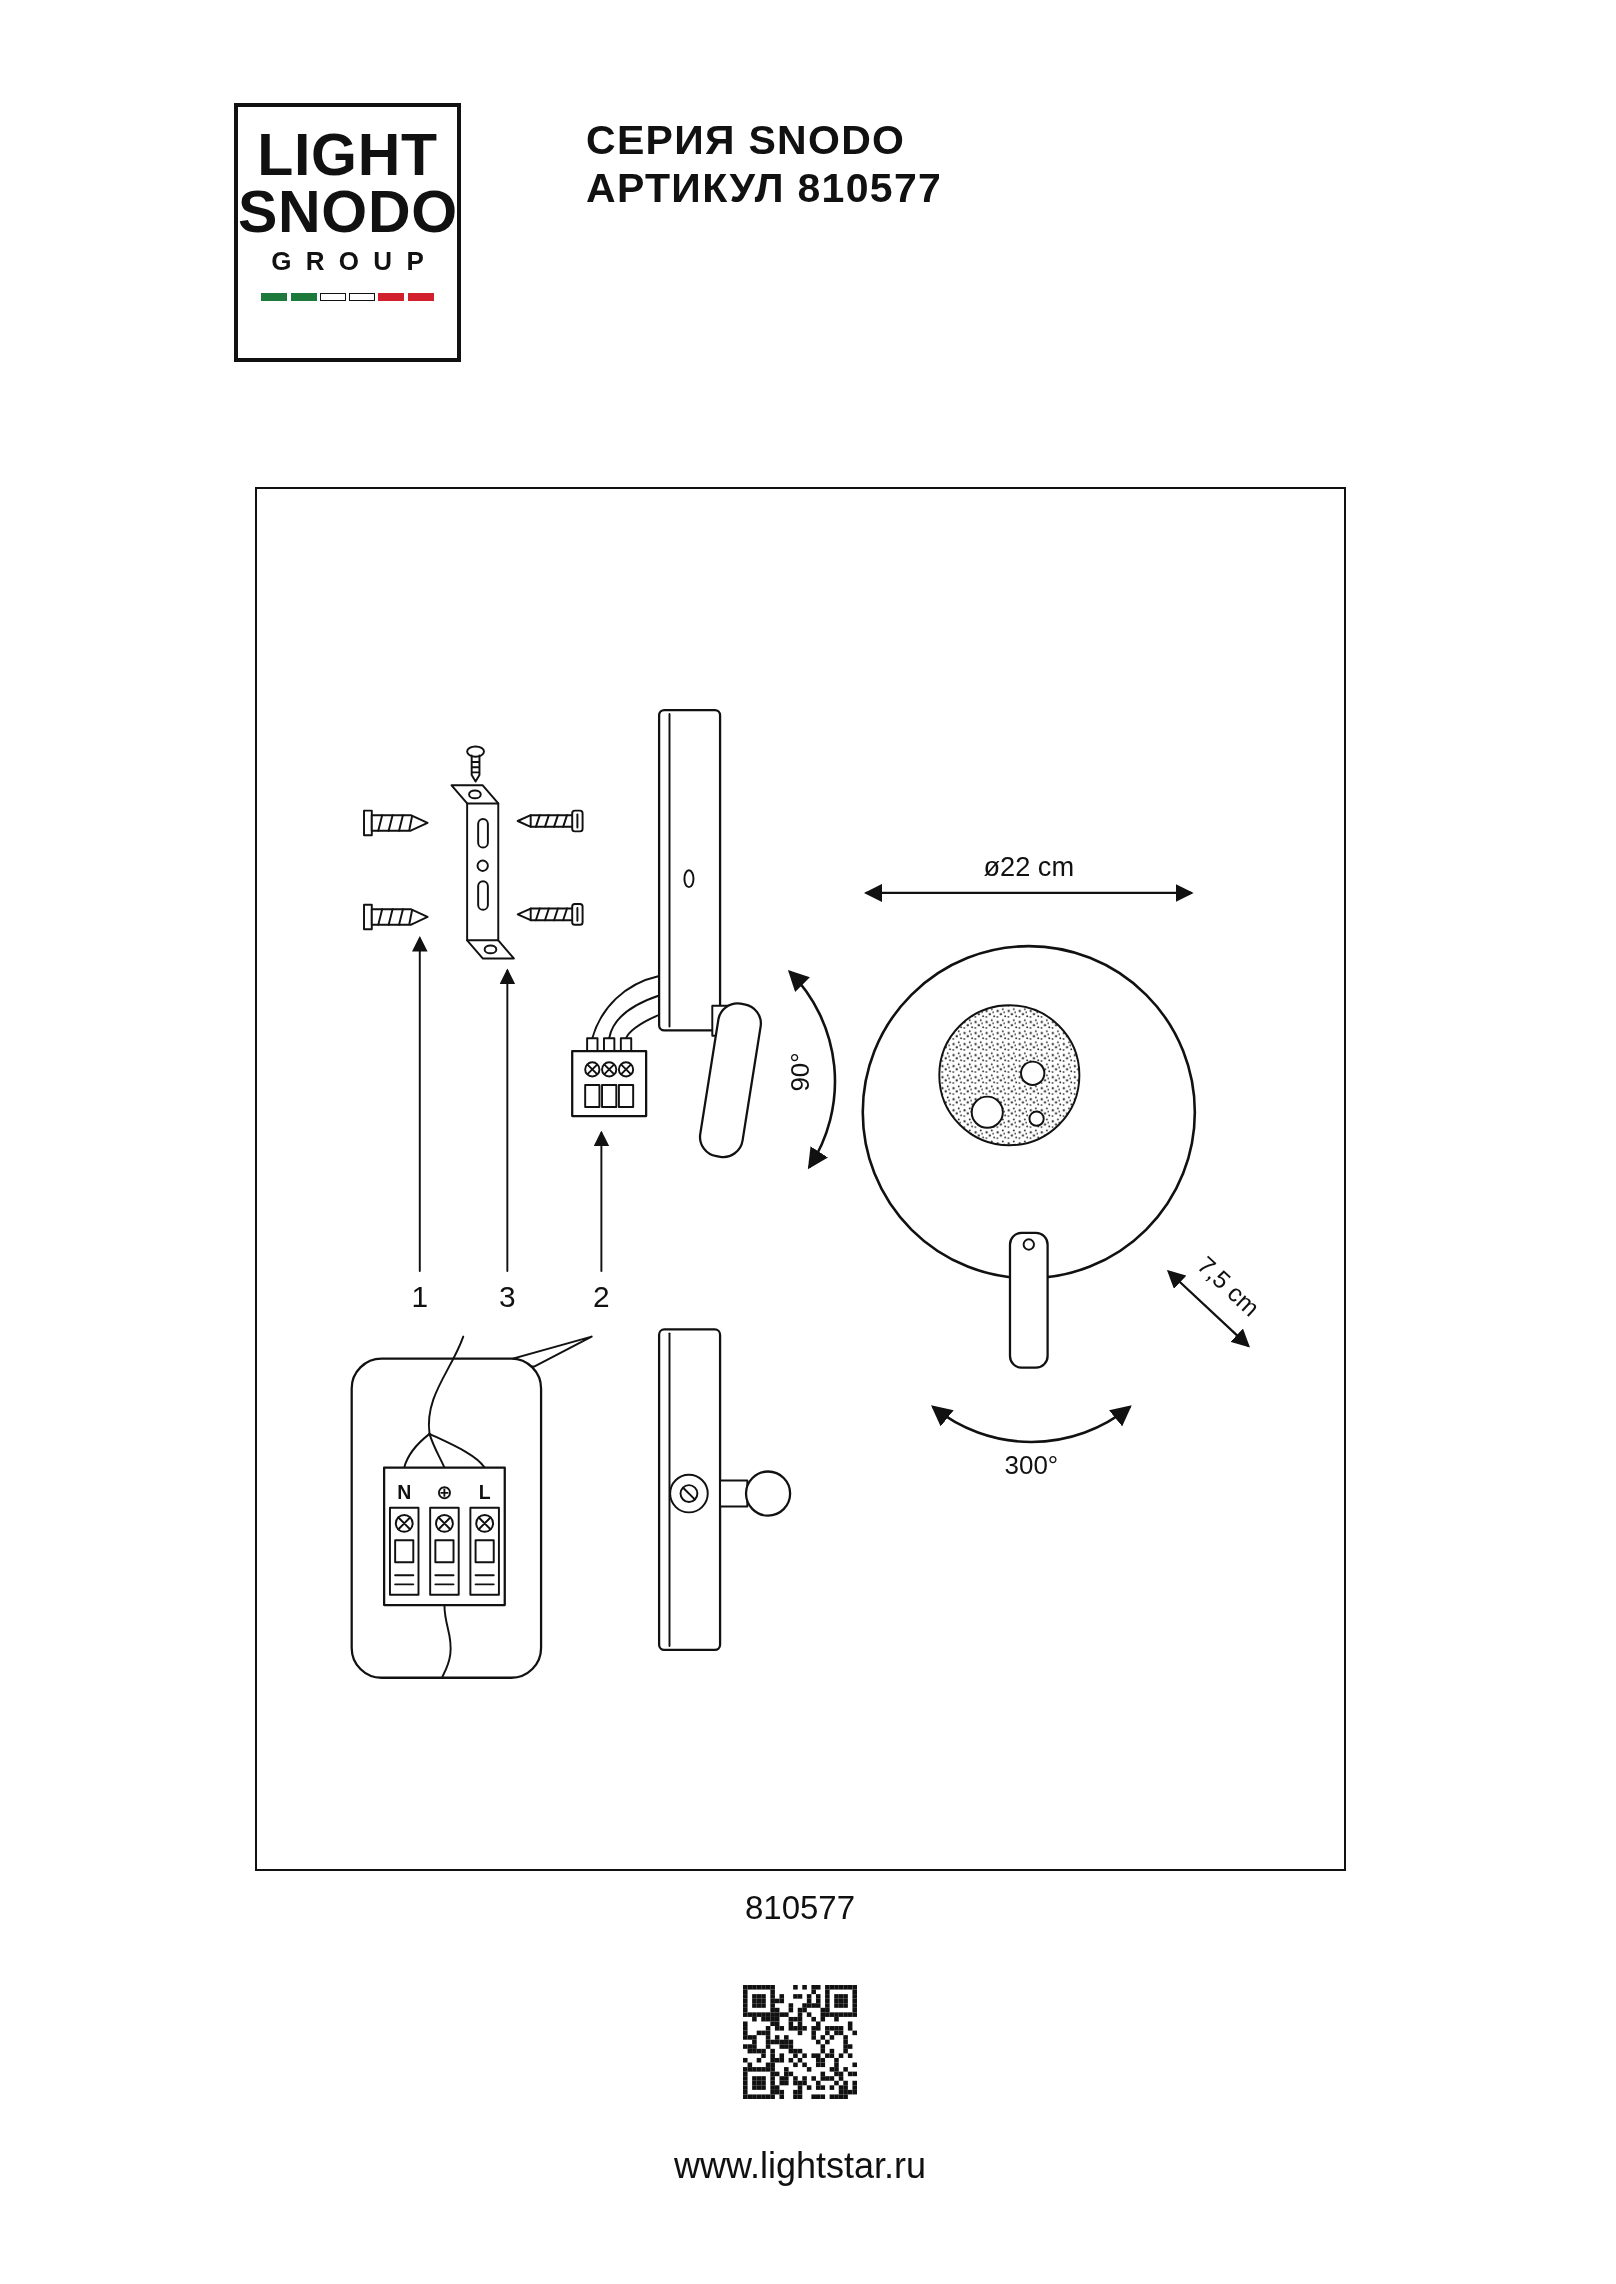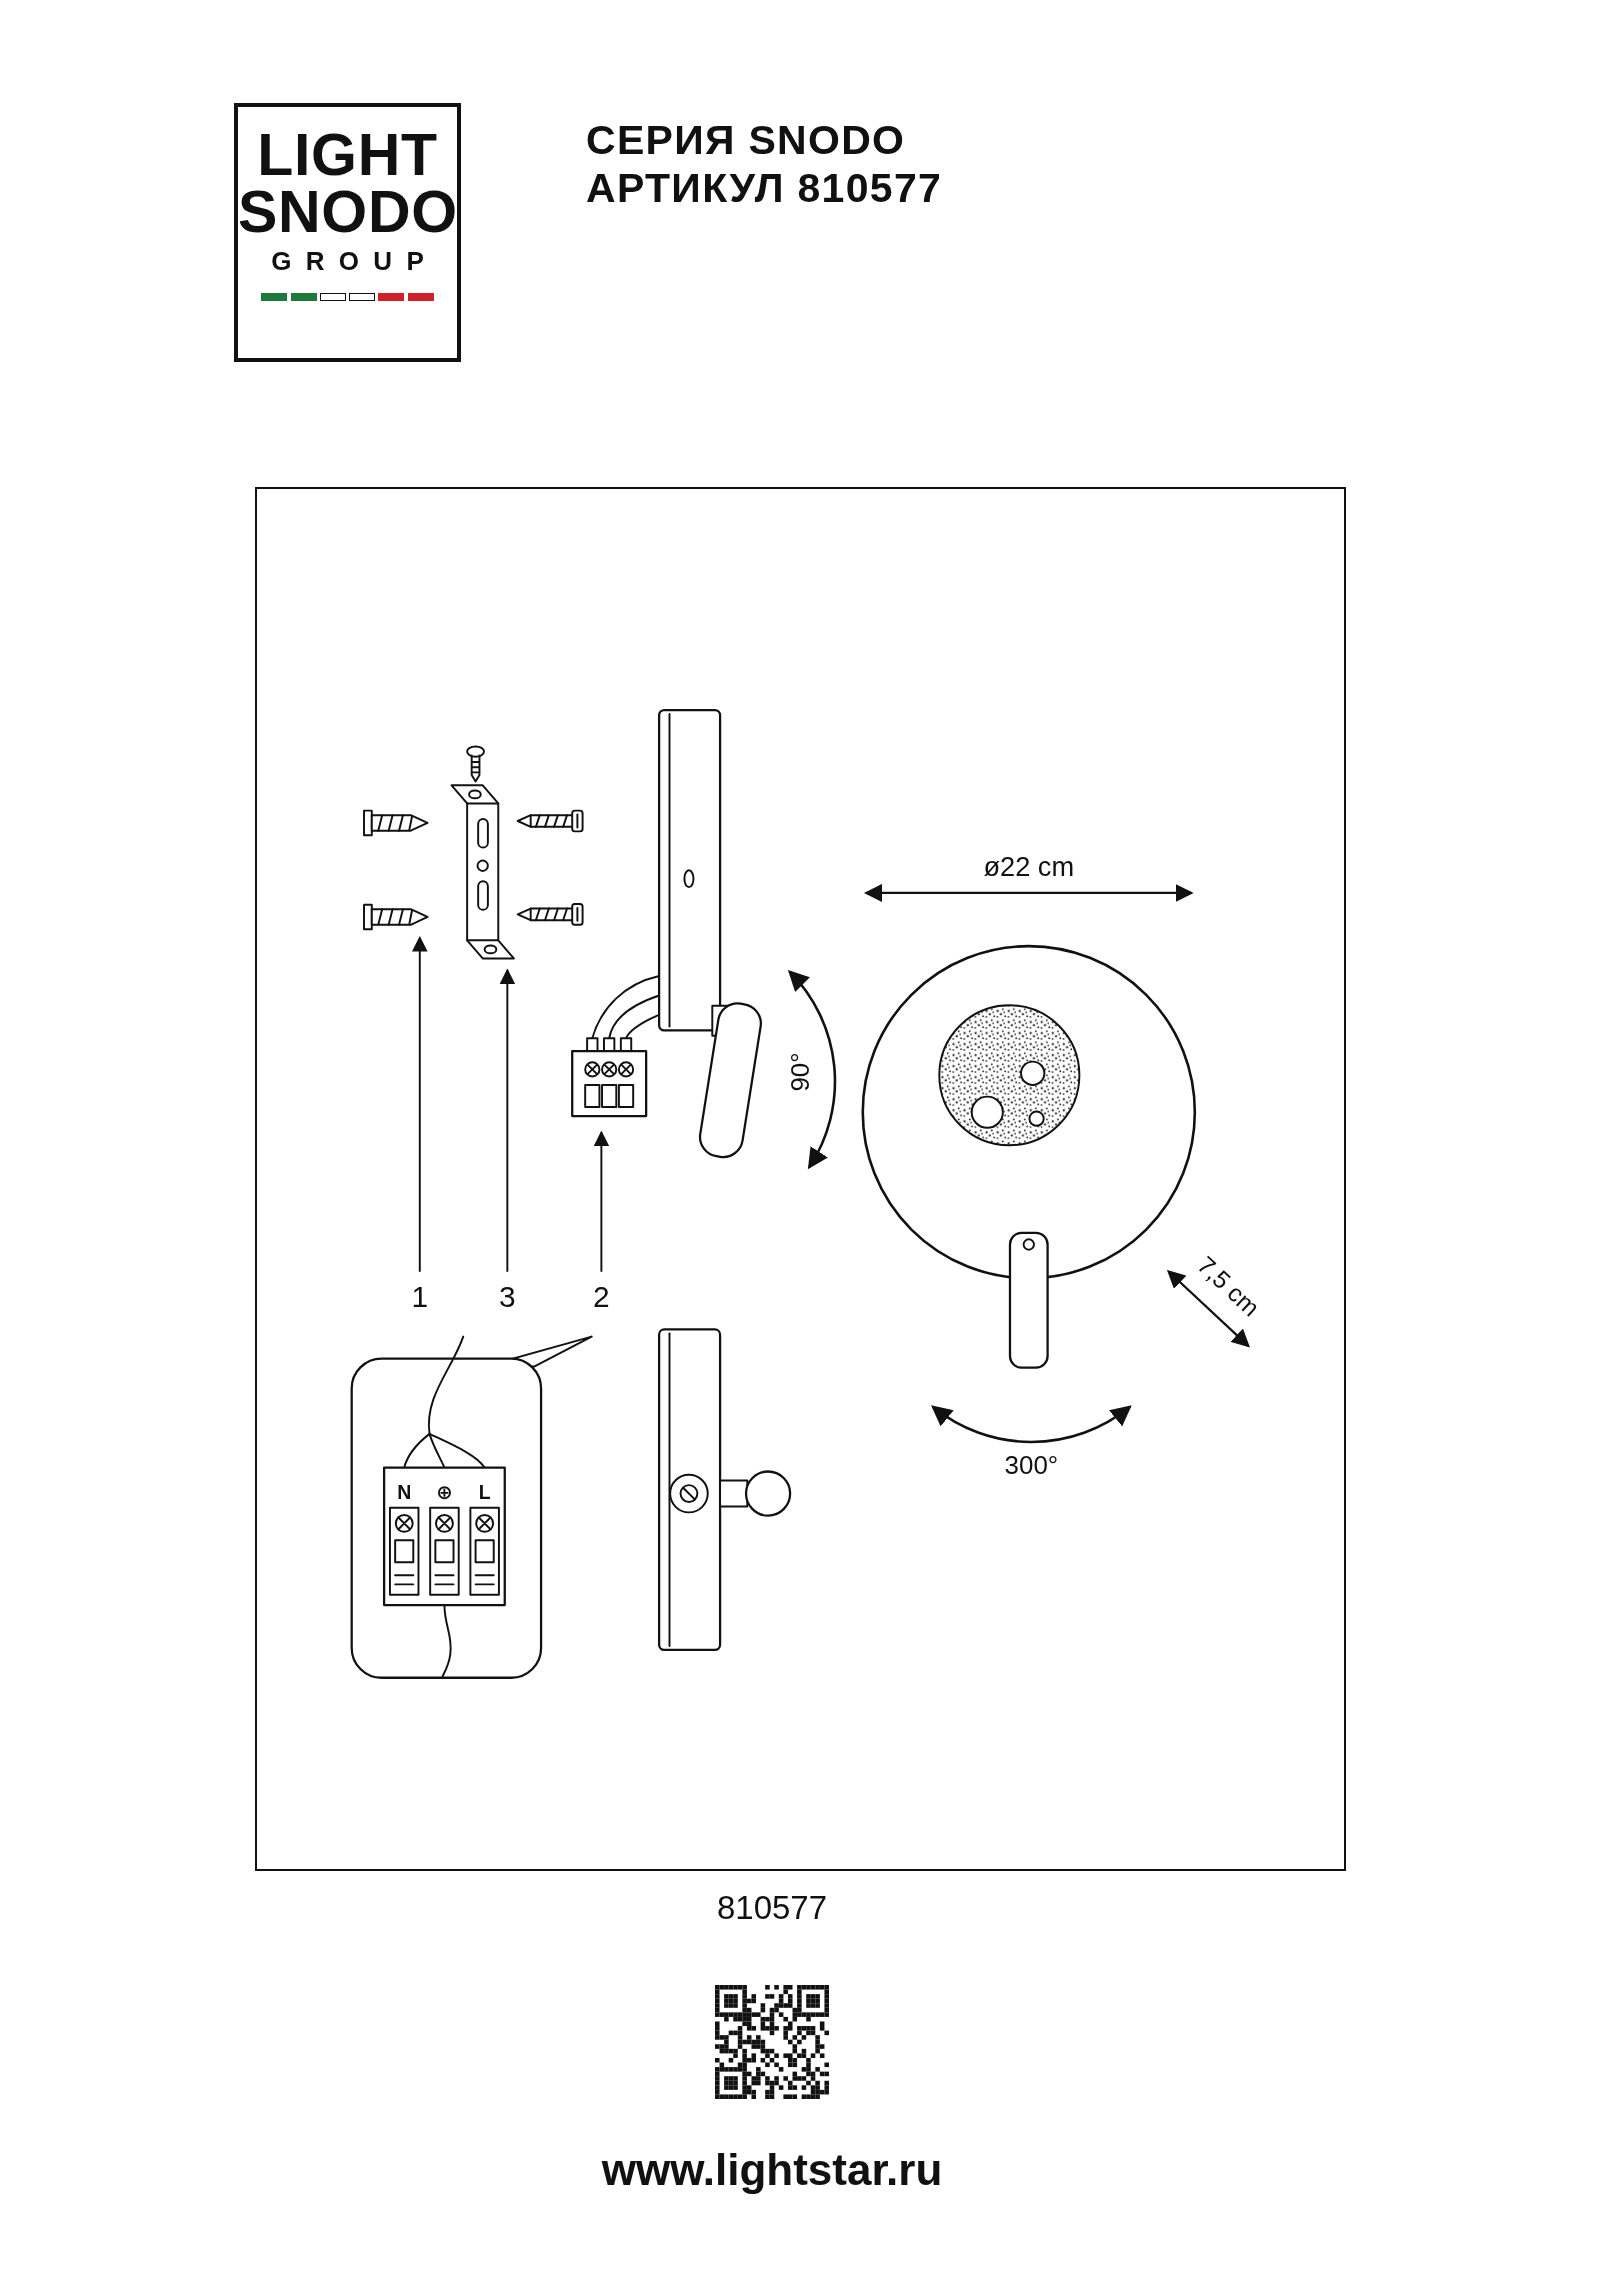--- a/index.html
+++ b/index.html
@@ -18,24 +18,24 @@
   .header{position:absolute;left:586px;top:116px;width:807px;text-align:left}
   .header .series,.header .article{font-size:41px;font-weight:700;letter-spacing:1.3px;line-height:1.18}
   .header .instruction{margin-top:46px;font-size:43px;font-weight:700;letter-spacing:3.3px;line-height:1.34}
 
   .main-box{position:absolute;left:255px;top:487px;width:1091px;height:1384px;border:2.6px solid #111;background:#fff}
   .main-box svg{display:block;width:100%;height:100%}
 
   svg .ink{stroke:#111;stroke-width:3;fill:none;stroke-linecap:round;stroke-linejoin:round}
   svg text{stroke:none;fill:#111;font-family:"Liberation Sans","DejaVu Sans",sans-serif}
 
-  .fitem{position:absolute;left:772px;transform:translateX(-50%);text-align:left}
+  .fitem{position:absolute;left:800px;transform:translateX(-50%);text-align:left}
   .f-article{top:1889px;font-size:33px}
   .f-qr{top:1985px;width:114px;height:114px}
-  .f-site{top:2145px;font-size:44px;font-weight:700}
+  .f-site{top:2145px;font-size:36px;font-weight:400}
 </style>
 </head>
 <body>
 
 <div class="logo">
   <div class="word">LIGHT</div>
   <div class="word">SNODO</div>
   <div class="group">GROUP</div>
   <div class="flag">
     <span class="g"></span>

